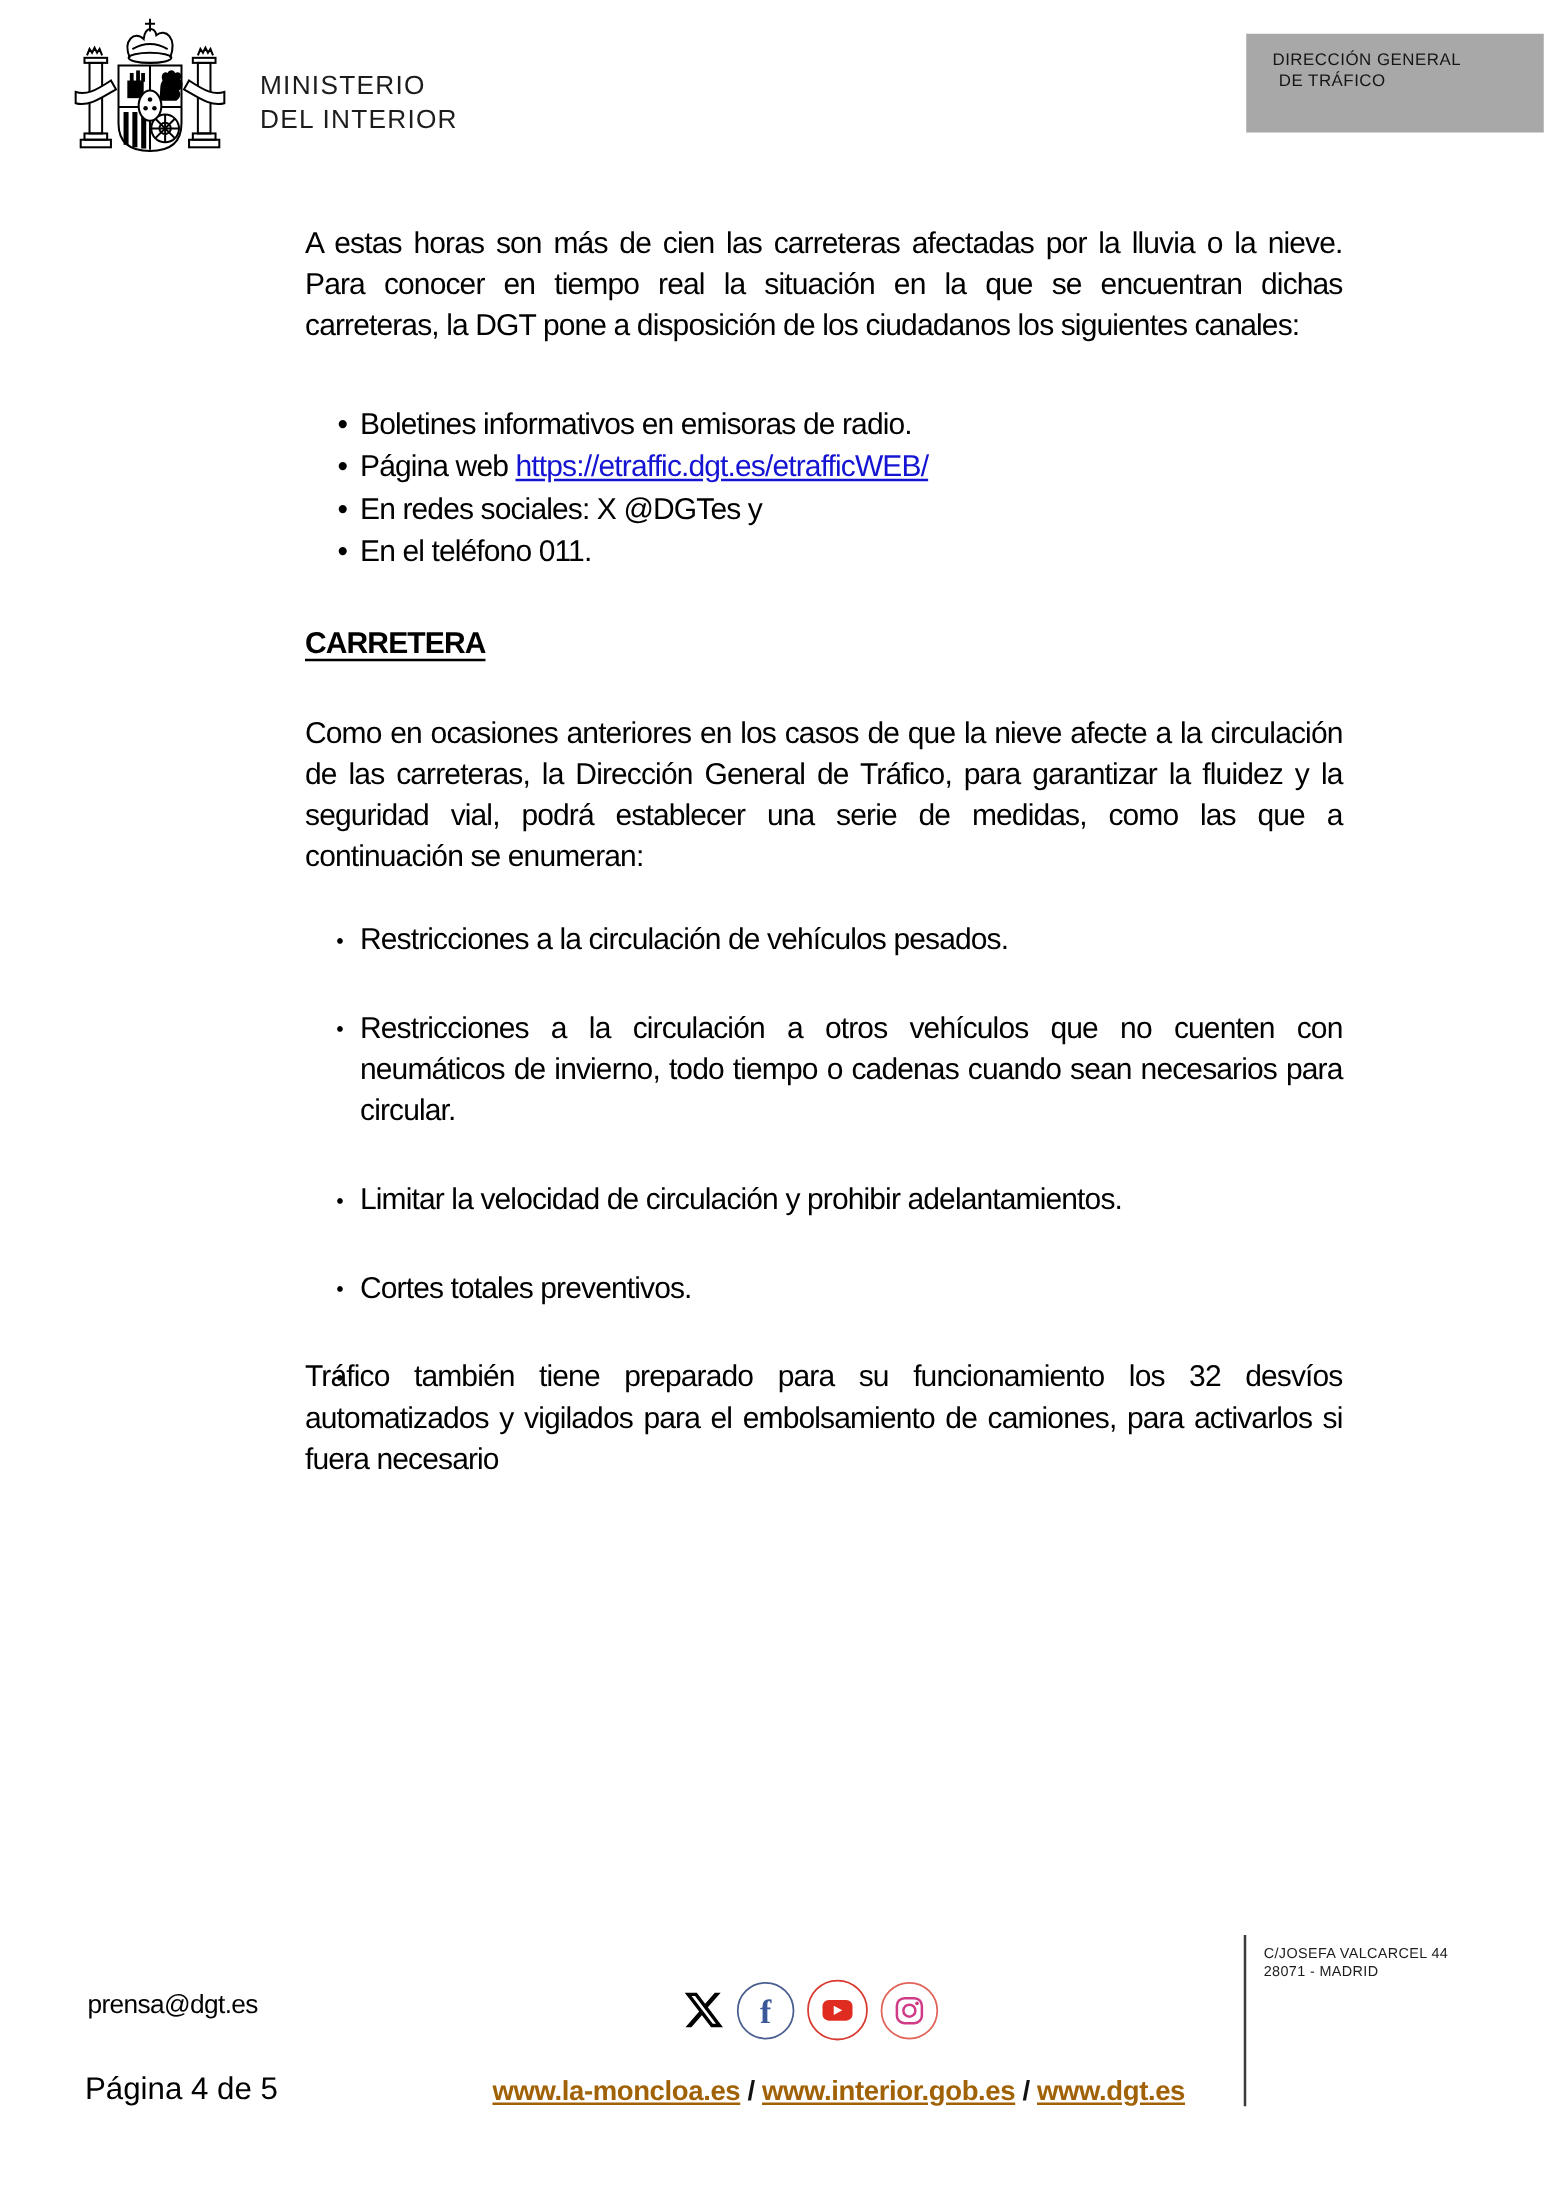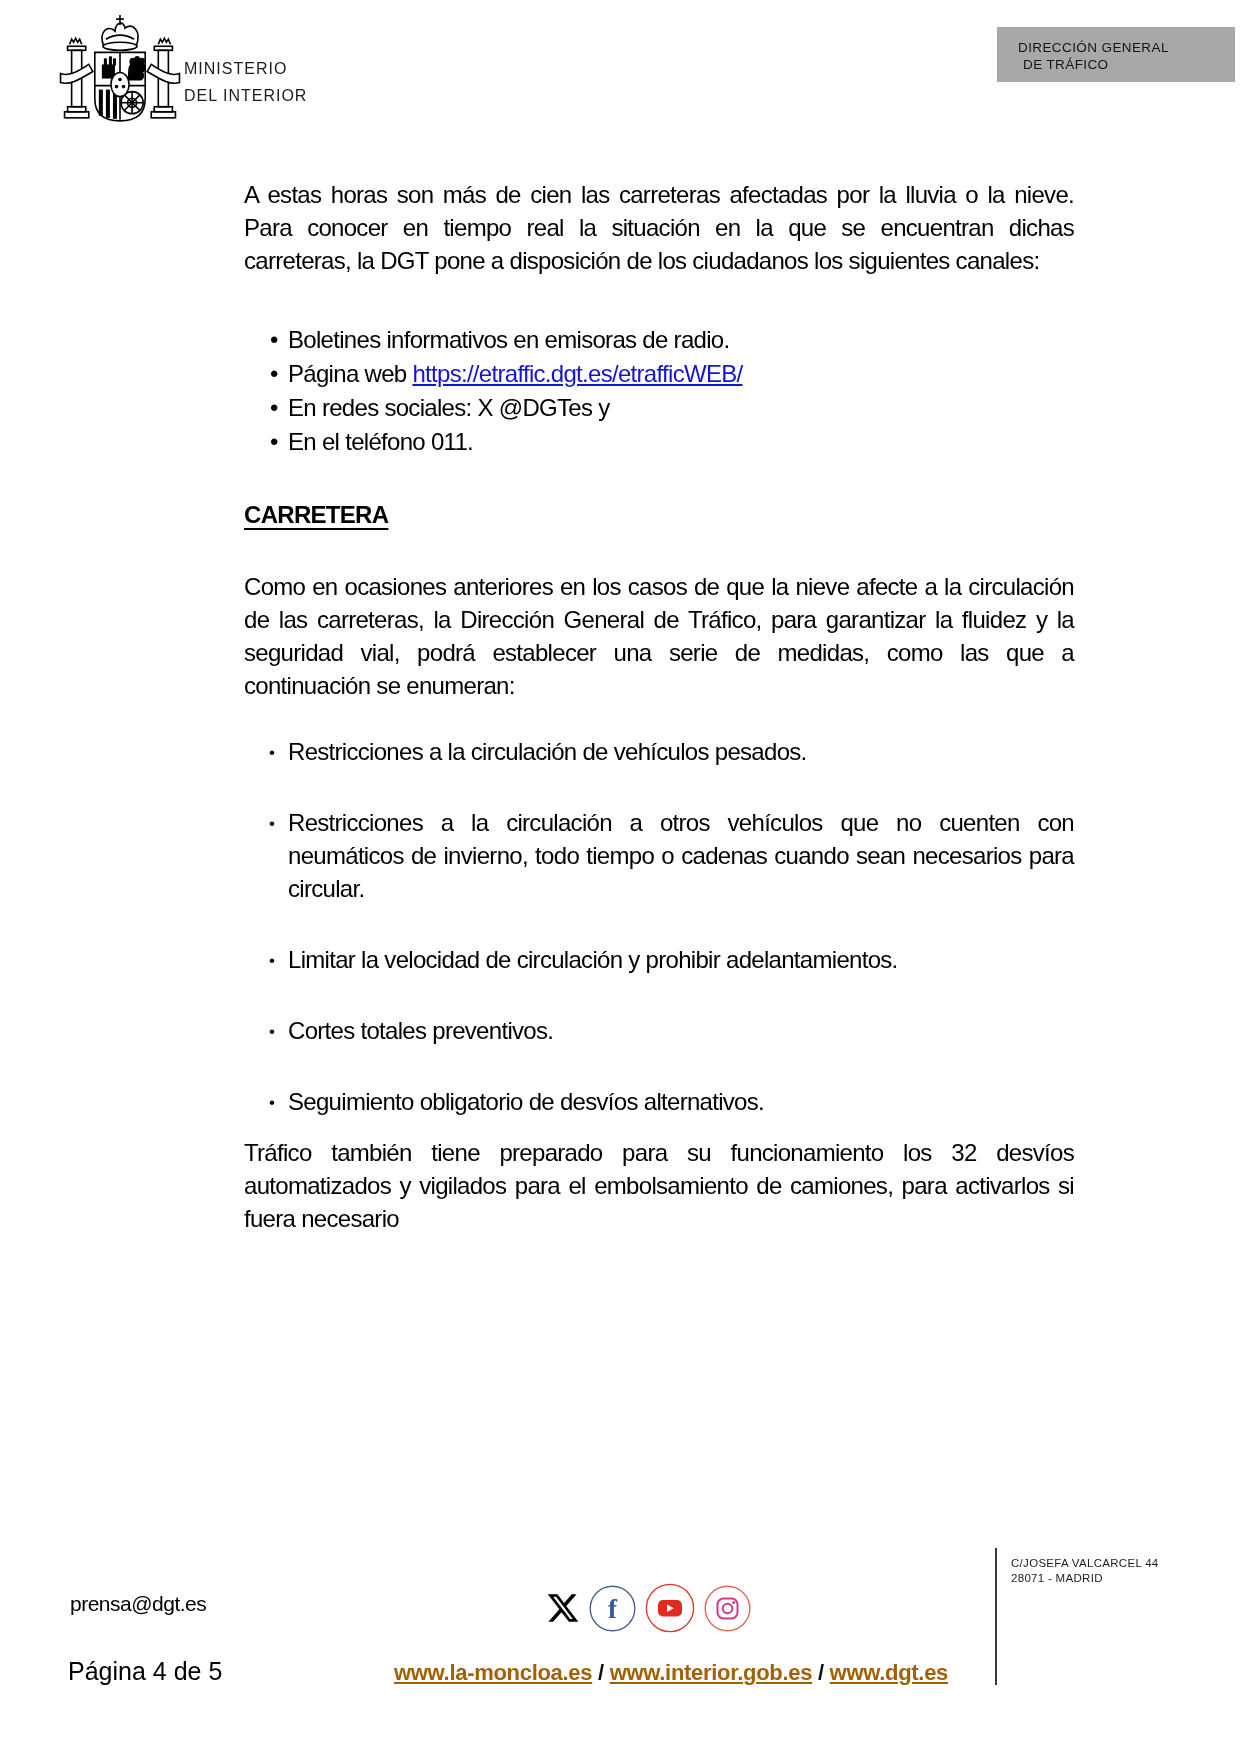--- a/index.html
+++ b/index.html
@@ -1,23 +1,23 @@
 <!DOCTYPE html>
 <html><head>
 <meta charset="utf-8">
 <style>
   html,body{margin:0;padding:0;background:#fff;}
   .page{position:relative;width:1240px;height:1754px;background:#ffffff;overflow:hidden;
         font-family:"Liberation Sans",sans-serif;color:#000;}
 
   
   .logo{position:absolute;left:58px;top:12px;width:124px;height:126px;}
-  .ministry{position:absolute;left:184px;top:55px;font-size:16px;line-height:27px;
+  .ministry{position:absolute;left:208px;top:55px;font-size:21px;line-height:27px;
             letter-spacing:1px;color:#1c1c1c;}
-  .agency-box{position:absolute;left:997px;top:27px;width:238px;height:55px;background:#a8a8a8;
+  .agency-box{position:absolute;left:997px;top:27px;width:238px;height:79px;background:#a8a8a8;
               box-sizing:border-box;padding:12px 0 0 21px;font-size:13.5px;line-height:17px;
               color:#151515;letter-spacing:.4px;}
   .agency-box .l2{padding-left:5px;}
 
   
   .col{position:absolute;left:244px;top:178px;width:830px;font-size:24px;line-height:33px;
        letter-spacing:-0.7px;text-align:justify;}
   .col p{margin:0;}
   .p1{margin-bottom:46px !important;}
   .p2{margin-bottom:66px !important;}
@@ -164,21 +164,20 @@
       <li>
         <span class="blt">•</span>
         <span>Limitar la velocidad de circulación y prohibir adelantamientos.</span>
       </li>
       <li>
         <span class="blt">•</span>
         <span>Cortes totales preventivos.</span>
       </li>
       <li>
         <span class="blt">•</span>
-        <span>Seguimiento obligatorio de desvíos alternativos.</span>
       </li>
     </ul>
 
     <p class="p4">Tráfico también tiene preparado para su funcionamiento los 32 desvíos automatizados y vigilados para el embolsamiento de camiones, para activarlos si fuera necesario</p>
   </div>
 
   <div class="email">prensa@dgt.es</div>
   <div class="pagenum">Página 4 de 5</div>
 
   <div class="social">

